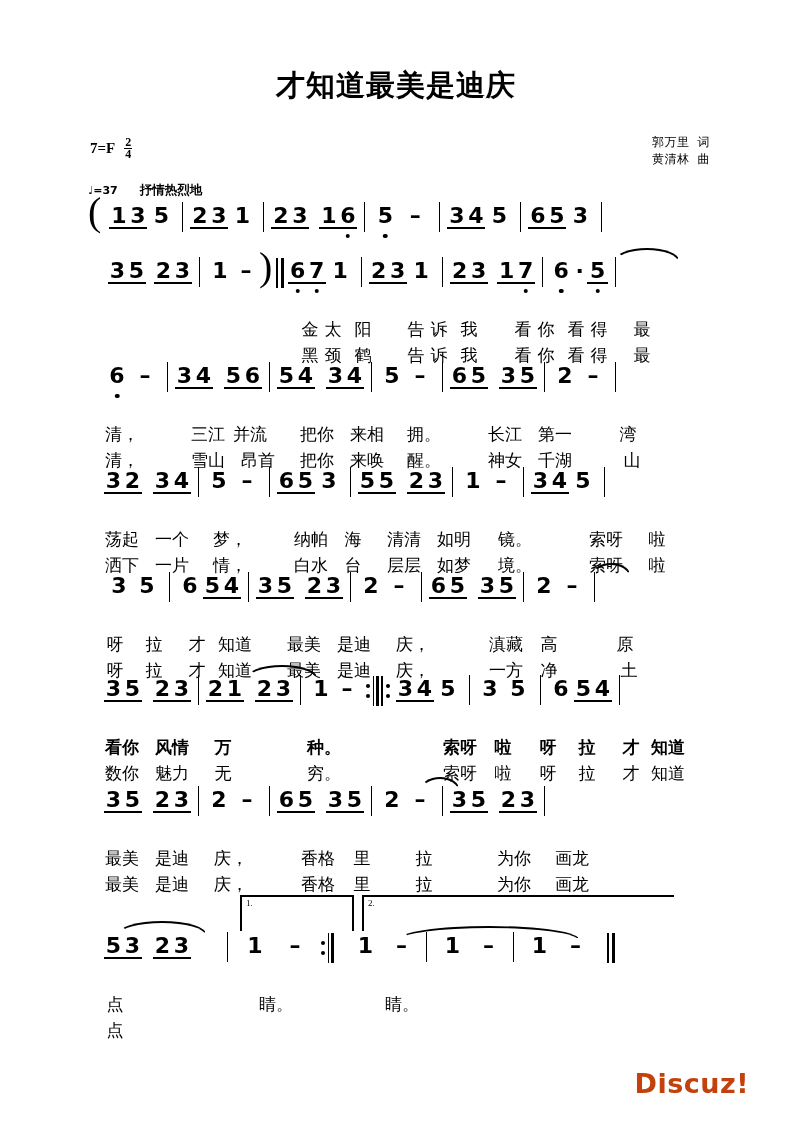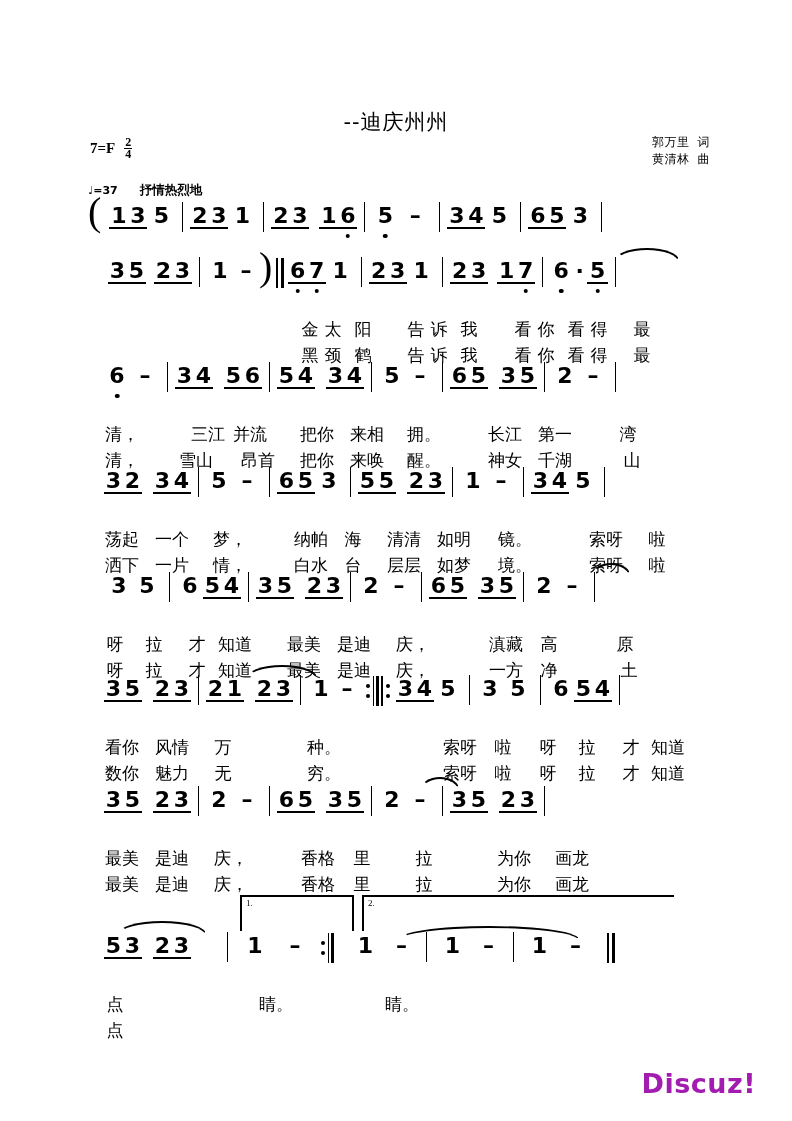--- a/index.html
+++ b/index.html
@@ -151,32 +151,32 @@
   }
   .volta.closed { border-right:2px solid #000; }
   .volta .vlabel {
     position:absolute; left:4px; top:1px;
     font-family:"Liberation Serif", serif;
     font-size:9px; font-weight:400;
   }
 
   
   .watermark {
-    position:absolute; right:36px; bottom:22px;
+    position:absolute; right:43px; bottom:22px;
     font-family:"DejaVu Sans", sans-serif;
     font-size:27px; font-weight:700;
-    color:#a21caf; letter-spacing:0.5px;
+    color:#c2410c; letter-spacing:0.5px;
   }
 </style>
 </head>
 <body>
 
 <div class="sheet">
 
-  <div class="subtitle">--迪庆州州</div>
+  <div class="title">才知道最美是迪庆</div>
 
   <div class="keysig">
     <span>7=F</span>
     <span class="meter">
       <span class="num">2</span>
       <span class="den">4</span>
     </span>
   </div>
 
   <div class="credits">
@@ -378,21 +378,21 @@
       <span class="ly" style="left:230px;width:40px">并流</span>
       <span class="ly" style="left:297px;width:40px">把你</span>
       <span class="ly" style="left:347px;width:40px">来相</span>
       <span class="ly" style="left:404px;width:40px">拥。</span>
       <span class="ly" style="left:485px;width:40px">长江</span>
       <span class="ly" style="left:535px;width:40px">第一</span>
       <span class="ly" style="left:610px;width:36px">湾</span>
     </div>
     <div class="lyrics" style="top:12px;">
       <span class="ly" style="left:104px;width:36px">清，</span>
-      <span class="ly" style="left:176px;width:40px">雪山</span>
+      <span class="ly" style="left:188px;width:40px">雪山</span>
       <span class="ly" style="left:238px;width:40px">昂首</span>
       <span class="ly" style="left:297px;width:40px">把你</span>
       <span class="ly" style="left:347px;width:40px">来唤</span>
       <span class="ly" style="left:404px;width:40px">醒。</span>
       <span class="ly" style="left:485px;width:40px">神女</span>
       <span class="ly" style="left:535px;width:40px">千湖</span>
       <span class="ly" style="left:614px;width:36px">山</span>
     </div>
   </div>
 
@@ -596,21 +596,21 @@
 
       <span class="meas">
         <span class="n" style="width:26px">6</span>
         <span class="n beamed" style="width:19px">5</span>
         <span class="n beamed" style="width:19px">4</span>
       </span>
       <span class="bar"></span>
     </div>
     <div class="slur" style="left:246px; top:-11px; width:72px;"></div>
 
-    <div class="lyrics" style="top:12px;">
+    <div class="lyrics" style="top:12px;font-weight:bold;">
       <span class="ly" style="left:102px;width:40px">看你</span>
       <span class="ly" style="left:152px;width:40px">风情</span>
       <span class="ly" style="left:212px;width:22px">万</span>
       <span class="ly" style="left:306px;width:36px">种。</span>
       <span class="ly" style="left:440px;width:40px">索呀</span>
       <span class="ly" style="left:492px;width:22px">啦</span>
       <span class="ly" style="left:537px;width:22px">呀</span>
       <span class="ly" style="left:576px;width:22px">拉</span>
       <span class="ly" style="left:620px;width:22px">才</span>
       <span class="ly" style="left:648px;width:40px">知道</span>

